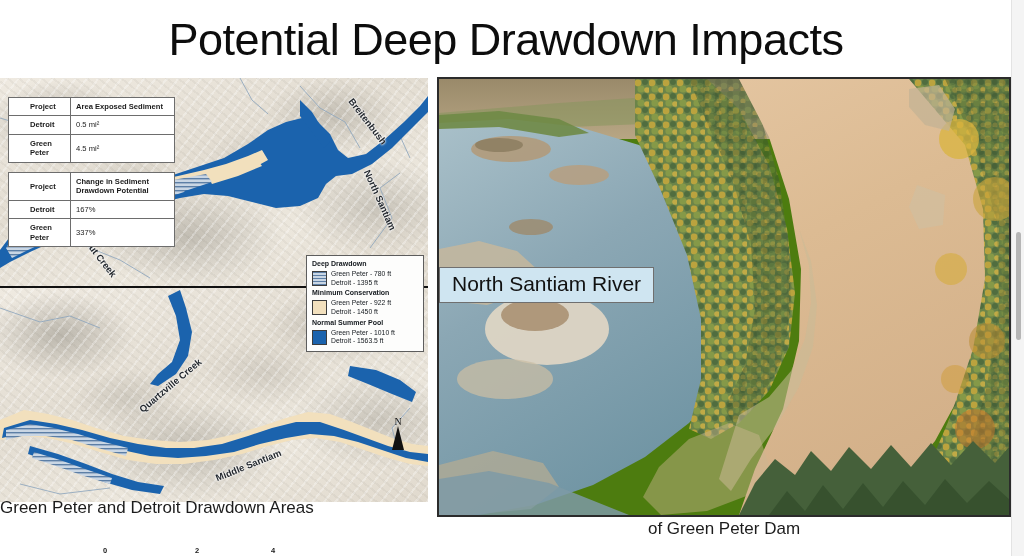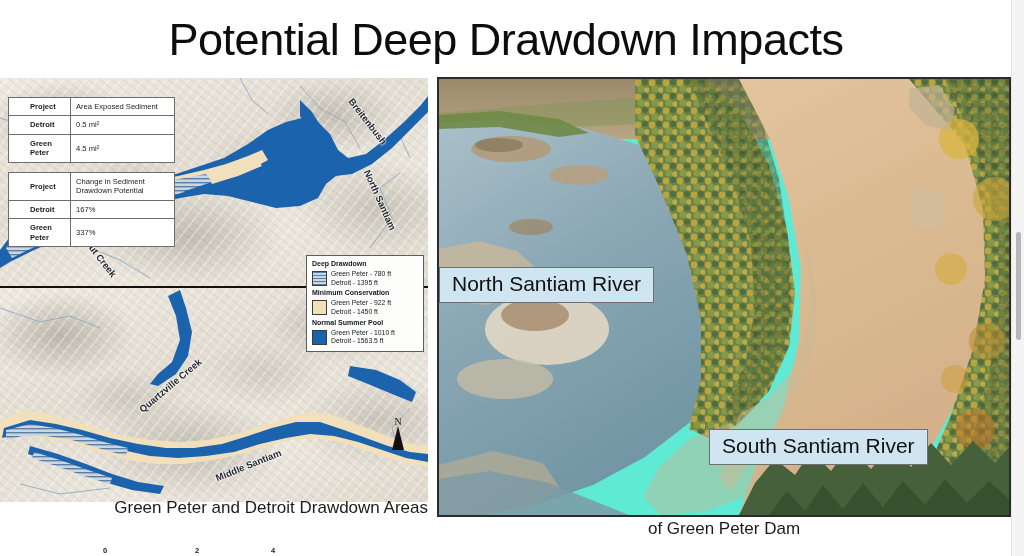--- a/index.html
+++ b/index.html
@@ -74,21 +74,21 @@
     font-size: 7.6px;
     color: #1b1b1b;
   }
   .data-table td {
     border: 1px solid #6d6d6d;
     padding: 4px 5px;
     vertical-align: middle;
     line-height: 1.25;
   }
   .data-table td.lbl { width: 62px; font-weight: 700; padding-left: 21px; }
-  .data-table td.hdr { font-weight: 400; }
+  .data-table td.hdr { font-weight: 700; }
   .table-1 { top: 19px; }
   .table-2 { top: 94px; }
 
   
   .legend {
     position: absolute; left: 306px; top: 177px;
     width: 118px;
     background: #fdfdfc;
     border: 1px solid #5d5d5d;
     padding: 4px 5px 5px 5px;
@@ -126,34 +126,34 @@
     position: absolute; left: 97px; top: 466px;
     width: 200px; background: rgba(255,255,255,.88);
     padding: 2px 4px 3px 4px;
   }
   .scale-nums { position: relative; height: 10px; font-size: 7.5px; color: #1a1a1a; font-weight: 600; }
   .scale-nums span { position: absolute; top: 0; }
 
   
   .caption-left {
     position: absolute; left: 0; top: 498px; width: 428px;
-    text-align: right; font-size: 17px; color: #1c1c1c;
+    text-align: left; font-size: 17px; color: #1c1c1c;
   }
   .source-left {
     position: absolute; left: 0; top: 524px; width: 428px;
     text-align: center; font-size: 7.5px; color: #3d3d3d;
   }
 
   
   .photo-wrap {
     position: absolute; left: 437px; top: 77px;
     width: 574px; height: 440px;
     border: 2px solid #2b2b2b;
     overflow: hidden;
-    background: #5eead4;
+    background: #4d7c0f;
   }
   .photo { position: absolute; inset: 0; }
 
   .photo-label {
     position: absolute;
     background: #cfe5f1;
     border: 1px solid #6f6f6f;
     color: #111;
     font-size: 21px;
     padding: 4px 12px 6px 12px;
@@ -457,21 +457,20 @@
                L410 368 L432 390 L452 366 L472 388 L492 364 L512 386
                L534 362 L556 384 L570 368 L570 436 Z" fill="#45603a"></path>
       <path d="M330 436 L348 412 L366 432 L384 406 L404 430 L424 404
                L444 428 L464 402 L486 426 L506 400 L528 424 L550 402
                L570 420 L570 436 Z" fill="#35502e" opacity="0.9"></path>
 
       <path d="M0 400 L50 392 L110 404 L160 424 L190 436 L0 436 Z" fill="#7e9aa6" opacity="0.85"></path>
     </svg>
 
     <div class="photo-label label-north">North Santiam River</div>
-    <div class="photo-label label-south">South Santiam River</div>
   </div>
 
   <div class="caption-right">
     <div>of Green Peter Dam</div>
   </div>
 
   <div class="scroll-track">
     <div class="scroll-thumb"></div>
   </div>
 

